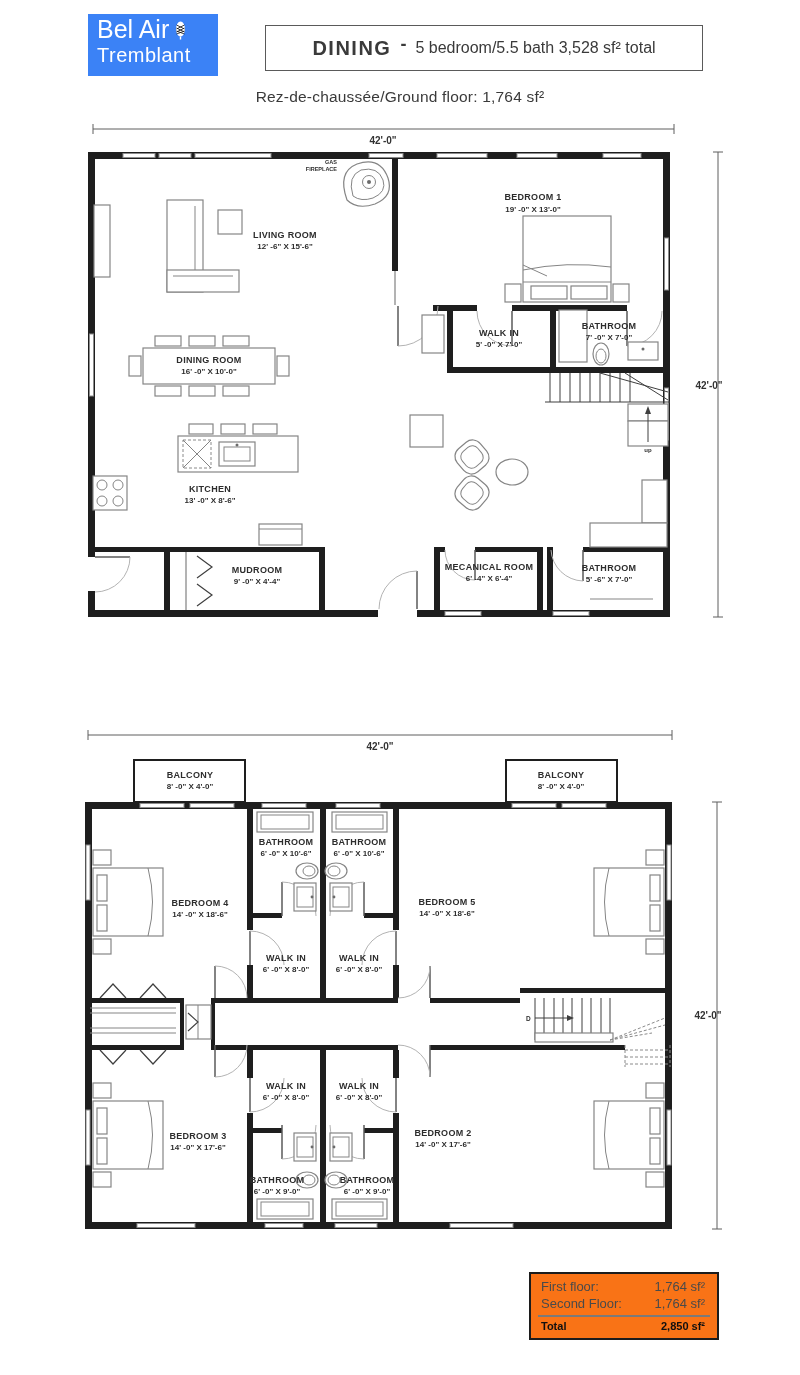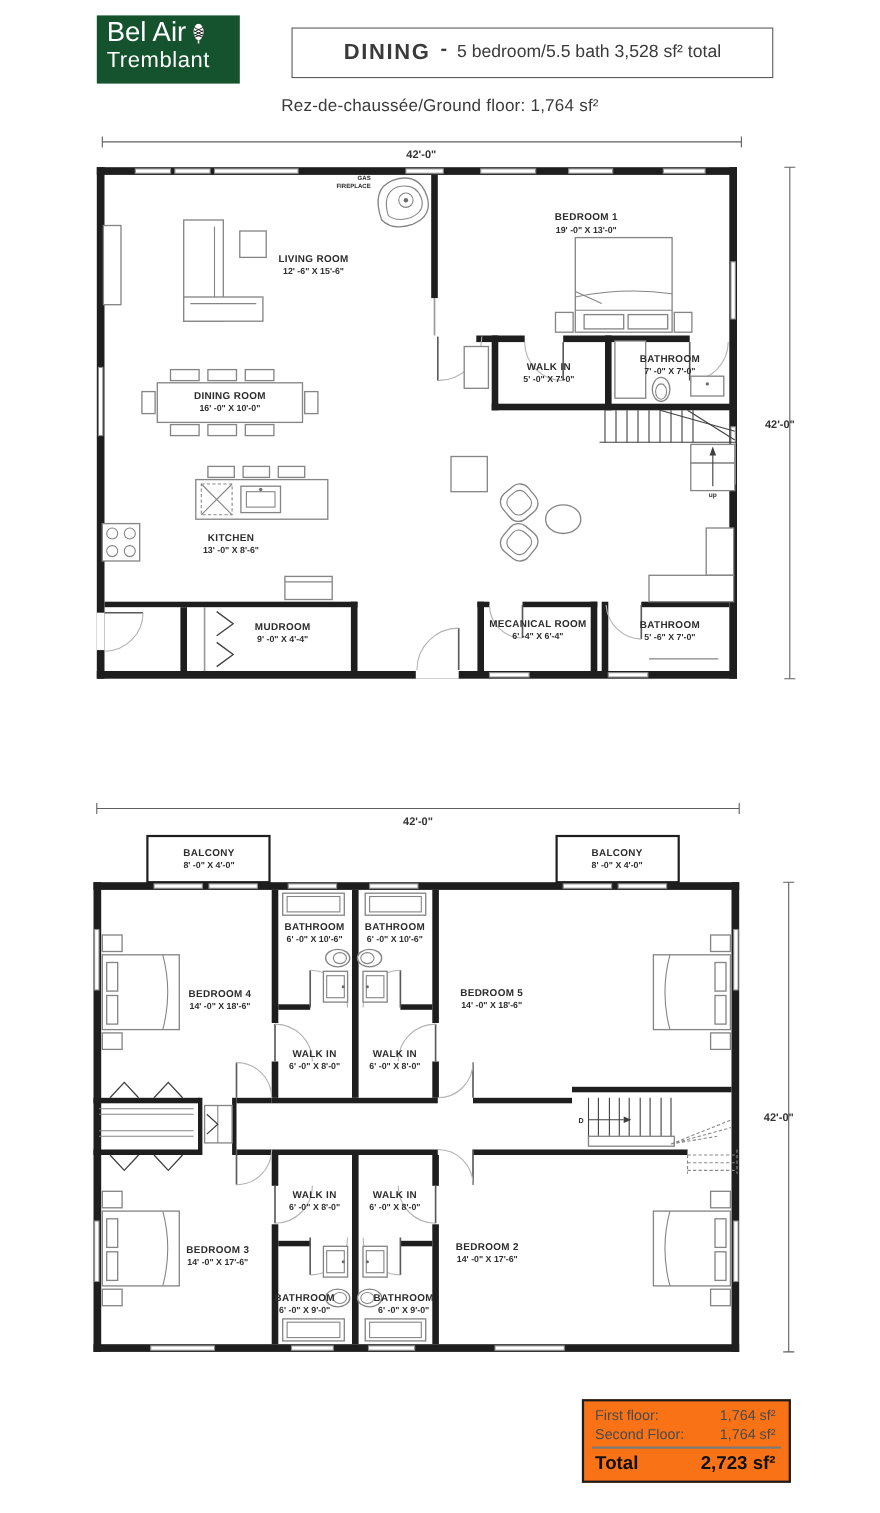--- a/index.html
+++ b/index.html
@@ -1,19 +1,19 @@
 <!DOCTYPE html>
 <html><head>
 <meta charset="utf-8">
 <style>
   html,body{margin:0;padding:0;background:#fff}
   .page{position:relative;width:800px;height:1375px;background:#fff;overflow:hidden;
         font-family:"Liberation Sans",sans-serif;color:#2d2d2d}
   
-  .logo{position:absolute;left:88px;top:14px;width:130px;height:62px;background:#14532d;
+  .logo{position:absolute;left:88px;top:14px;width:130px;height:62px;background:#3b82f6;
         color:#fff;padding:2px 0 0 9px;box-sizing:border-box;line-height:1.1}
   .logo-l1{font-size:25px;display:flex;align-items:center;gap:5px}
   .logo-l2{font-size:20px;letter-spacing:.5px}
   .titlebox{position:absolute;left:265px;top:25px;width:436px;height:44px;border:1px solid #5a5a5a;
             display:flex;align-items:center;justify-content:center;gap:9px;color:#3a3a3a}
   .title-name{font-size:20px;letter-spacing:1.5px;font-weight:600}
   .title-dash{font-size:18px;position:relative;top:-4px;font-weight:600}
   .title-rest{font-size:16px;font-weight:400}
   .floorheading{position:absolute;left:0;width:800px;text-align:center;font-size:15.5px;
                 font-weight:400;color:#3a3a3a;letter-spacing:.2px}
@@ -33,21 +33,21 @@
   .dimt{font:bold 10px "Liberation Sans",sans-serif;fill:#333;text-anchor:middle}
   .rn{font:bold 9px "Liberation Sans",sans-serif;letter-spacing:.3px;fill:#2d2d2d;text-anchor:middle}
   .rd{font:bold 8px "Liberation Sans",sans-serif;fill:#2d2d2d;text-anchor:middle}
   .tn{font:bold 5.5px "Liberation Sans",sans-serif;fill:#2d2d2d}
   .tnm{font:bold 6px "Liberation Sans",sans-serif;fill:#2d2d2d;text-anchor:middle}
   
   .summary{position:absolute;left:529px;top:1272px;width:186px;border:2px solid #1c1c1c;
            padding:4px 0 5px 0;font-size:13px;color:#4a4a4a;background:#f97316}
   .sumrow{display:flex;justify-content:space-between;padding:1px 12px 1px 10px}
   .sumsep{border-top:2px solid #7a7a7a;margin:3px 7px 2px 7px}
-  .sum-total{font-weight:bold;color:#101010;font-size:17px}
+  .sum-total{font-weight:bold;color:#101010;font-size:11px}
 </style>
 </head>
 <body>
 
 <div class="page">
 
   <div class="logo">
     <div class="logo-l1">
       <span>Bel Air</span>
       <svg width="13" height="20" viewBox="0 0 13 20">
@@ -523,17 +523,17 @@
       <span>First floor:</span>
       <span>1,764 sf²</span>
     </div>
     <div class="sumrow">
       <span>Second Floor:</span>
       <span>1,764 sf²</span>
     </div>
     <div class="sumsep"></div>
     <div class="sumrow sum-total">
       <span>Total</span>
-      <span>2,723 sf²</span>
+      <span>2,850 sf²</span>
     </div>
   </div>
 
 </div>
 
 </body></html>

